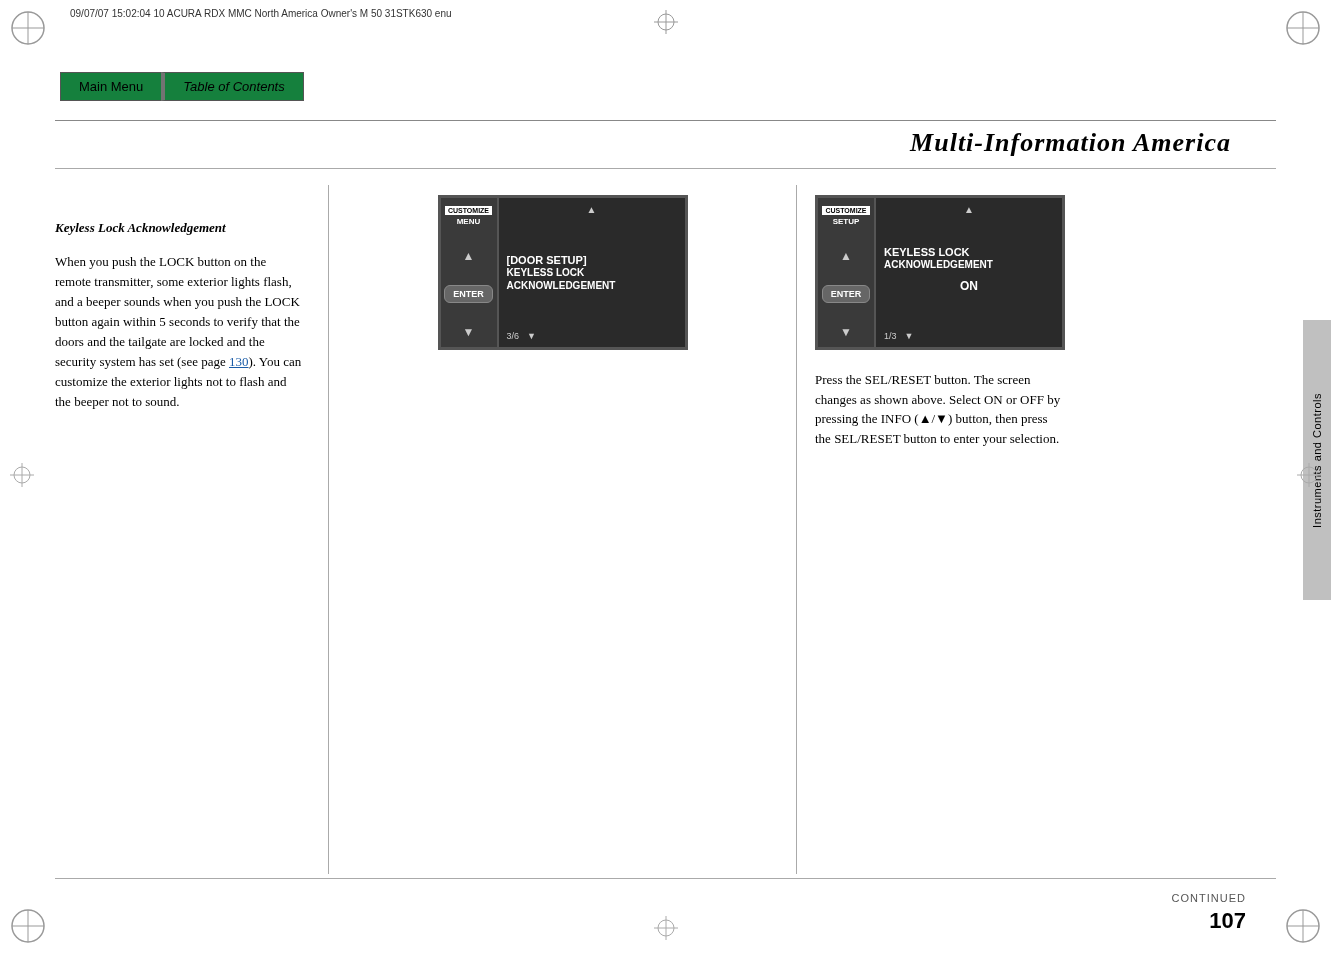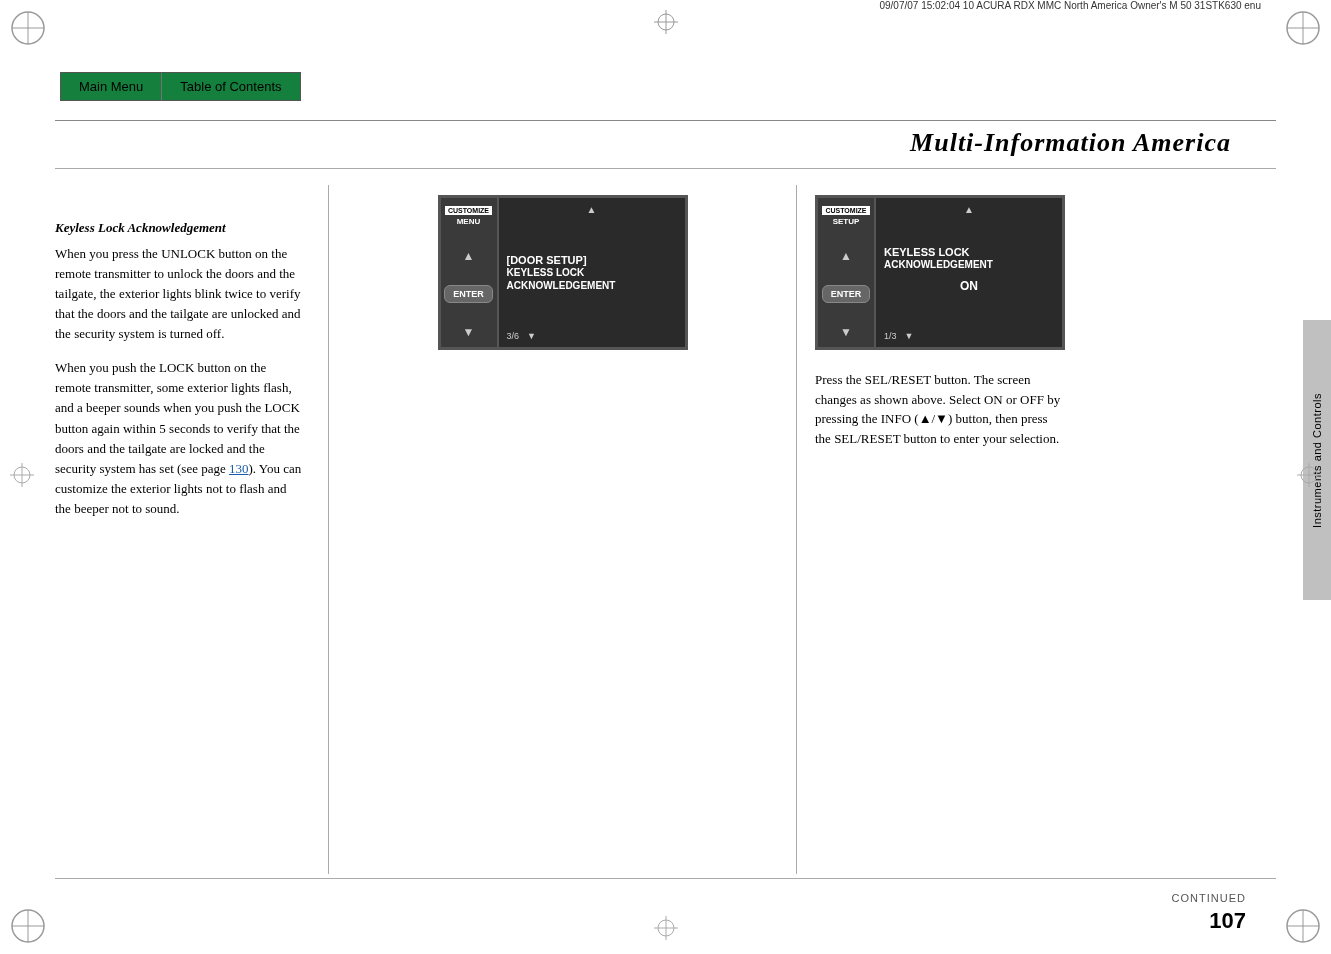--- a/index.html
+++ b/index.html
@@ -20,27 +20,27 @@
     }
     .corner-tl { top: 8px; left: 8px; }
     .corner-tr { top: 8px; right: 8px; }
     .corner-bl { bottom: 8px; left: 8px; }
     .corner-br { bottom: 8px; right: 8px; }
     .corner svg { width: 40px; height: 40px; }
 
     
     .top-meta {
       position: absolute;
-      top: 0;
+      top: 8px;
       left: 70px;
       right: 70px;
       font-size: 10px;
       color: #333;
       font-family: Arial, sans-serif;
-      text-align: right;
+      text-align: left;
     }
 
     
     .nav-buttons {
       position: absolute;
       top: 72px;
       left: 60px;
       display: flex;
       align-items: center;
       gap: 0;
@@ -50,21 +50,22 @@
       background: #15803d;
       padding: 6px 18px;
       font-size: 13px;
       font-family: Arial, sans-serif;
       cursor: pointer;
     }
     .nav-btn-main {
       border-right: none;
     }
     .nav-btn-toc {
-      border-left: 1px solid #737373;
+      border-left: 4px solid #737373;
+      font-style: italic;
     }
 
     
     .top-rule {
       position: absolute;
       top: 120px;
       left: 55px;
       right: 55px;
       border: none;
       border-top: 1px solid #888;
@@ -449,21 +450,20 @@
       <circle cx="12" cy="12" r="8" fill="none" stroke="#aaa" stroke-width="1"></circle>
       <line x1="12" y1="0" x2="12" y2="24" stroke="#aaa" stroke-width="1"></line>
       <line x1="0" y1="12" x2="24" y2="12" stroke="#aaa" stroke-width="1"></line>
     </svg>
 </div>
 
 <div class="content">
 
   <div class="col-left">
     <div class="section-title">Keyless Lock Acknowledgement</div>
-    <p class="body-text">When you press the UNLOCK button on the remote transmitter to unlock the doors and the tailgate, the exterior lights blink twice to verify that the doors and the tailgate are unlocked and the security system is turned off.</p>
     <p class="body-text-para">
       <span>When you push the LOCK button on the remote transmitter, some exterior lights flash, and a beeper sounds when you push the LOCK button again within 5 seconds to verify that the doors and the tailgate are locked and the security system has set (see page </span><span class="link-text">130</span><span>). You can customize the exterior lights not to flash and the beeper not to sound.</span>
     </p>
   </div>
 
   <div class="col-divider"></div>
 
   <div class="col-mid">
 
     <div class="lcd-display">

